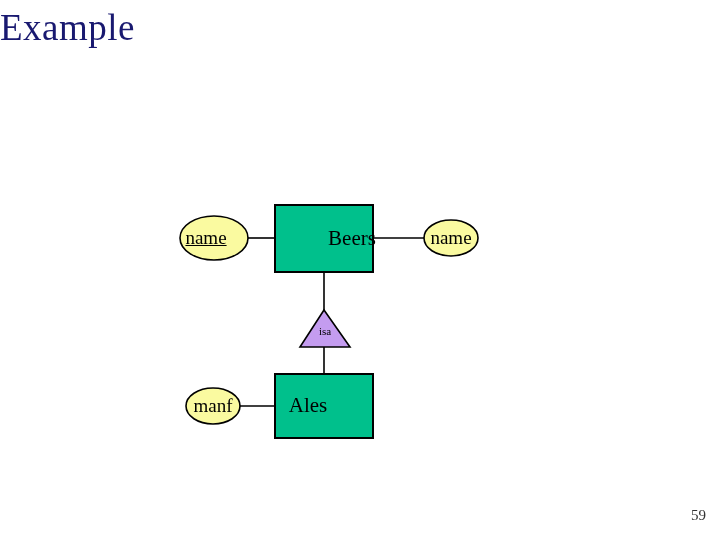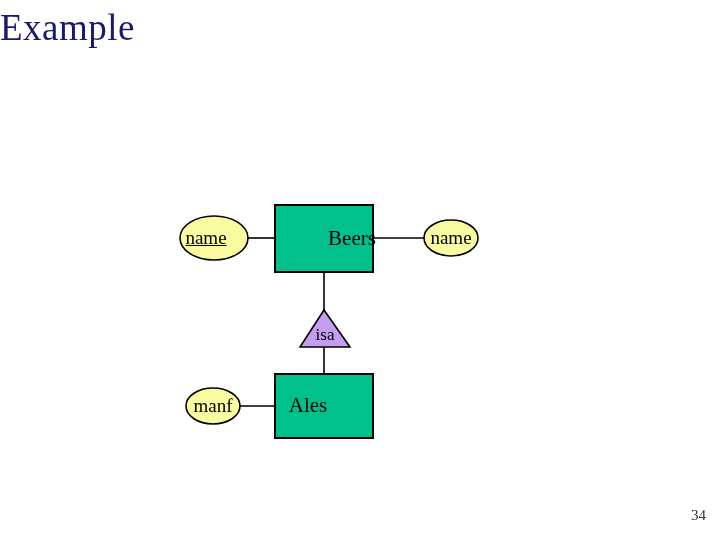--- a/index.html
+++ b/index.html
@@ -51,21 +51,21 @@
     text-align: center;
   }
   .attr-label {
     font-size: 19px;
     text-align: center;
   }
   .attr-label.key {
     text-decoration: underline;
   }
   .isa-label {
-    font-size: 17px;
+    font-size: 11px;
     text-align: center;
   }
   #page-number {
     position: absolute;
     right: 14px;
     bottom: 16px;
     font-family: "Liberation Serif", serif;
     font-size: 15px;
     color: #333333;
   }
@@ -107,15 +107,15 @@
   <div class="node-label entity-label" style="left:259px; top:393px; width:98px;">Ales</div>
 
   <div class="node-label attr-label key" style="left:180px; top:227px; width:52px;">name</div>
 
   <div class="node-label attr-label" style="left:420px; top:227px; width:62px;">name</div>
 
   <div class="node-label attr-label" style="left:182px; top:395px; width:62px;">manf</div>
 
   <div class="node-label isa-label" style="left:300px; top:325px; width:50px;">isa</div>
 
-  <div id="page-number">34</div>
+  <div id="page-number">59</div>
 
 </div>
 
 </body></html>

